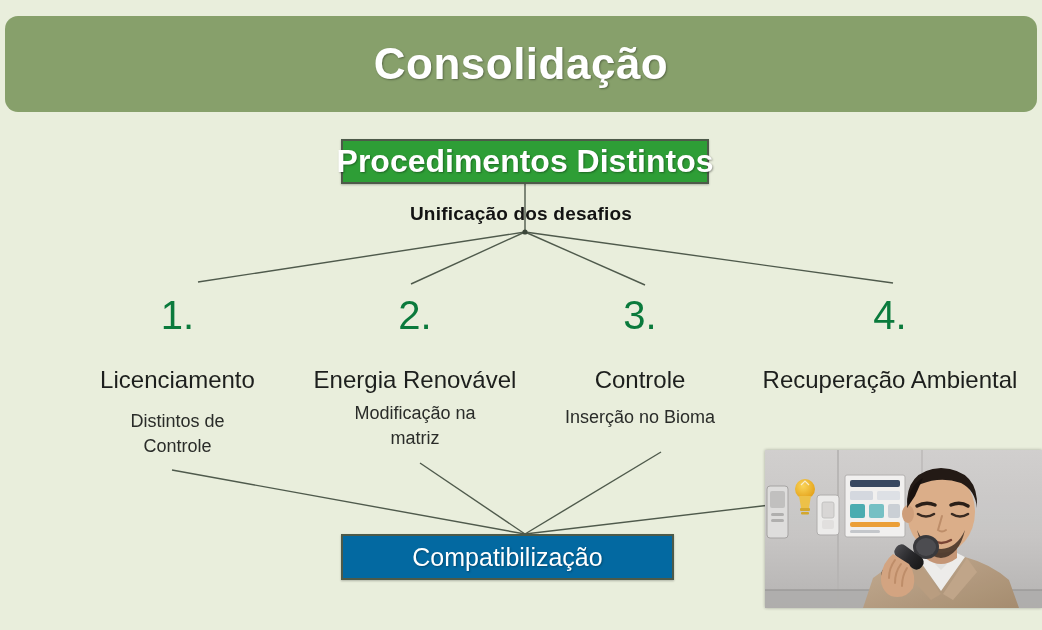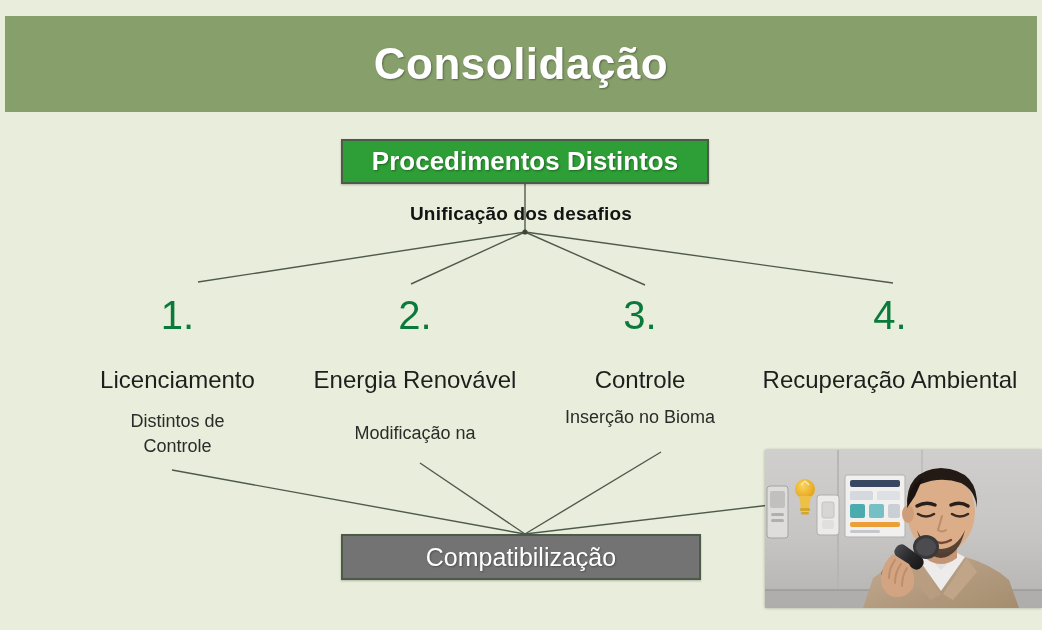--- a/index.html
+++ b/index.html
@@ -25,20 +25,21 @@
   #header-banner {
     position: absolute;
     left: 5px;
     top: 16px;
     width: 1032px;
     height: 96px;
     background: #87a06b;
     display: flex;
     align-items: center;
     justify-content: center;
+    border-radius: 13px;
   }
   #header-title {
     color: #ffffff;
     font-size: 44px;
     font-weight: bold;
     letter-spacing: 0.5px;
     line-height: 1;
     text-shadow: 1px 1px 2px rgba(0,0,0,0.35);
     white-space: nowrap;
   }
@@ -63,21 +64,21 @@
     background: #2e9e36;
     border: 2px solid #4d5a49;
     box-sizing: border-box;
     display: flex;
     align-items: center;
     justify-content: center;
     box-shadow: 0 1px 2px rgba(0,0,0,0.25);
   }
   #top-node-label {
     color: #ffffff;
-    font-size: 26px;
+    font-size: 32px;
     font-weight: bold;
     white-space: nowrap;
     text-shadow: 1px 1px 2px rgba(0,0,0,0.35);
     text-align: right;
   }
 
   
   #hub-subtitle {
     position: absolute;
     left: 0;
@@ -117,38 +118,38 @@
     line-height: 1.35;
     margin: 0;
   }
 
   #branch-1 { left: 60px;  top: 295px; width: 235px; }
   #branch-1 .branch-number { margin-bottom: 32px; }
   #branch-1 .branch-title  { margin-bottom: 16px; }
 
   #branch-2 { left: 290px; top: 295px; width: 250px; }
   #branch-2 .branch-number { margin-bottom: 32px; }
-  #branch-2 .branch-title  { margin-bottom: 28px; }
+  #branch-2 .branch-title  { margin-bottom: 8px; }
 
   #branch-3 { left: 535px; top: 295px; width: 210px; }
   #branch-3 .branch-number { margin-bottom: 32px; }
   #branch-3 .branch-title  { margin-bottom: 12px; }
 
   #branch-4 { left: 740px; top: 295px; width: 300px; }
   #branch-4 .branch-number { margin-bottom: 32px; }
   #branch-4 .branch-title  { margin-bottom: 21px; }
 
   
   #bottom-node {
     position: absolute;
     left: 341px;
     top: 534px;
-    width: 360px;
+    width: 333px;
     height: 46px;
-    background: #737373;
+    background: #0369a1;
     border: 2px solid #4d5a49;
     box-sizing: border-box;
     display: flex;
     align-items: center;
     justify-content: center;
     box-shadow: 0 1px 2px rgba(0,0,0,0.25);
   }
   #bottom-node-label {
     color: #ffffff;
     font-size: 25px;
@@ -210,20 +211,21 @@
     <div class="branch-number">1.</div>
     <div class="branch-title">Licenciamento</div>
     <div class="branch-sub">Distintos de</div>
     <div class="branch-sub">Controle</div>
   </div>
 
   <div id="branch-2" class="branch">
     <div class="branch-number">2.</div>
     <div class="branch-title">Energia Renovável</div>
     <div class="branch-sub">Modificação na</div>
+    <div class="branch-sub">matriz</div>
   </div>
 
   <div id="branch-3" class="branch">
     <div class="branch-number">3.</div>
     <div class="branch-title">Controle</div>
     <div class="branch-sub">Inserção no Bioma</div>
   </div>
 
   <div id="branch-4" class="branch">
     <div class="branch-number">4.</div>

